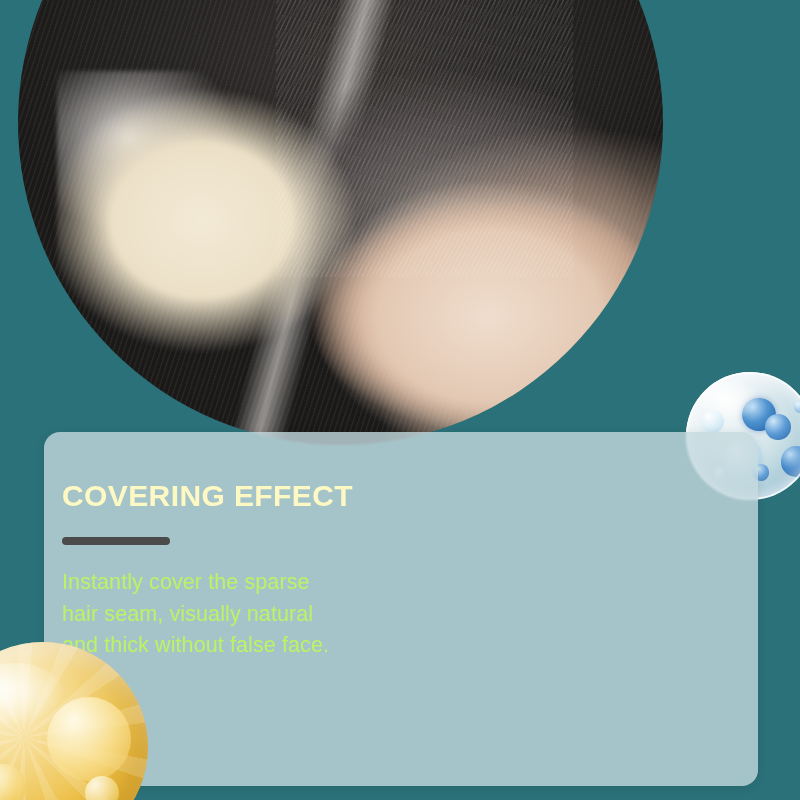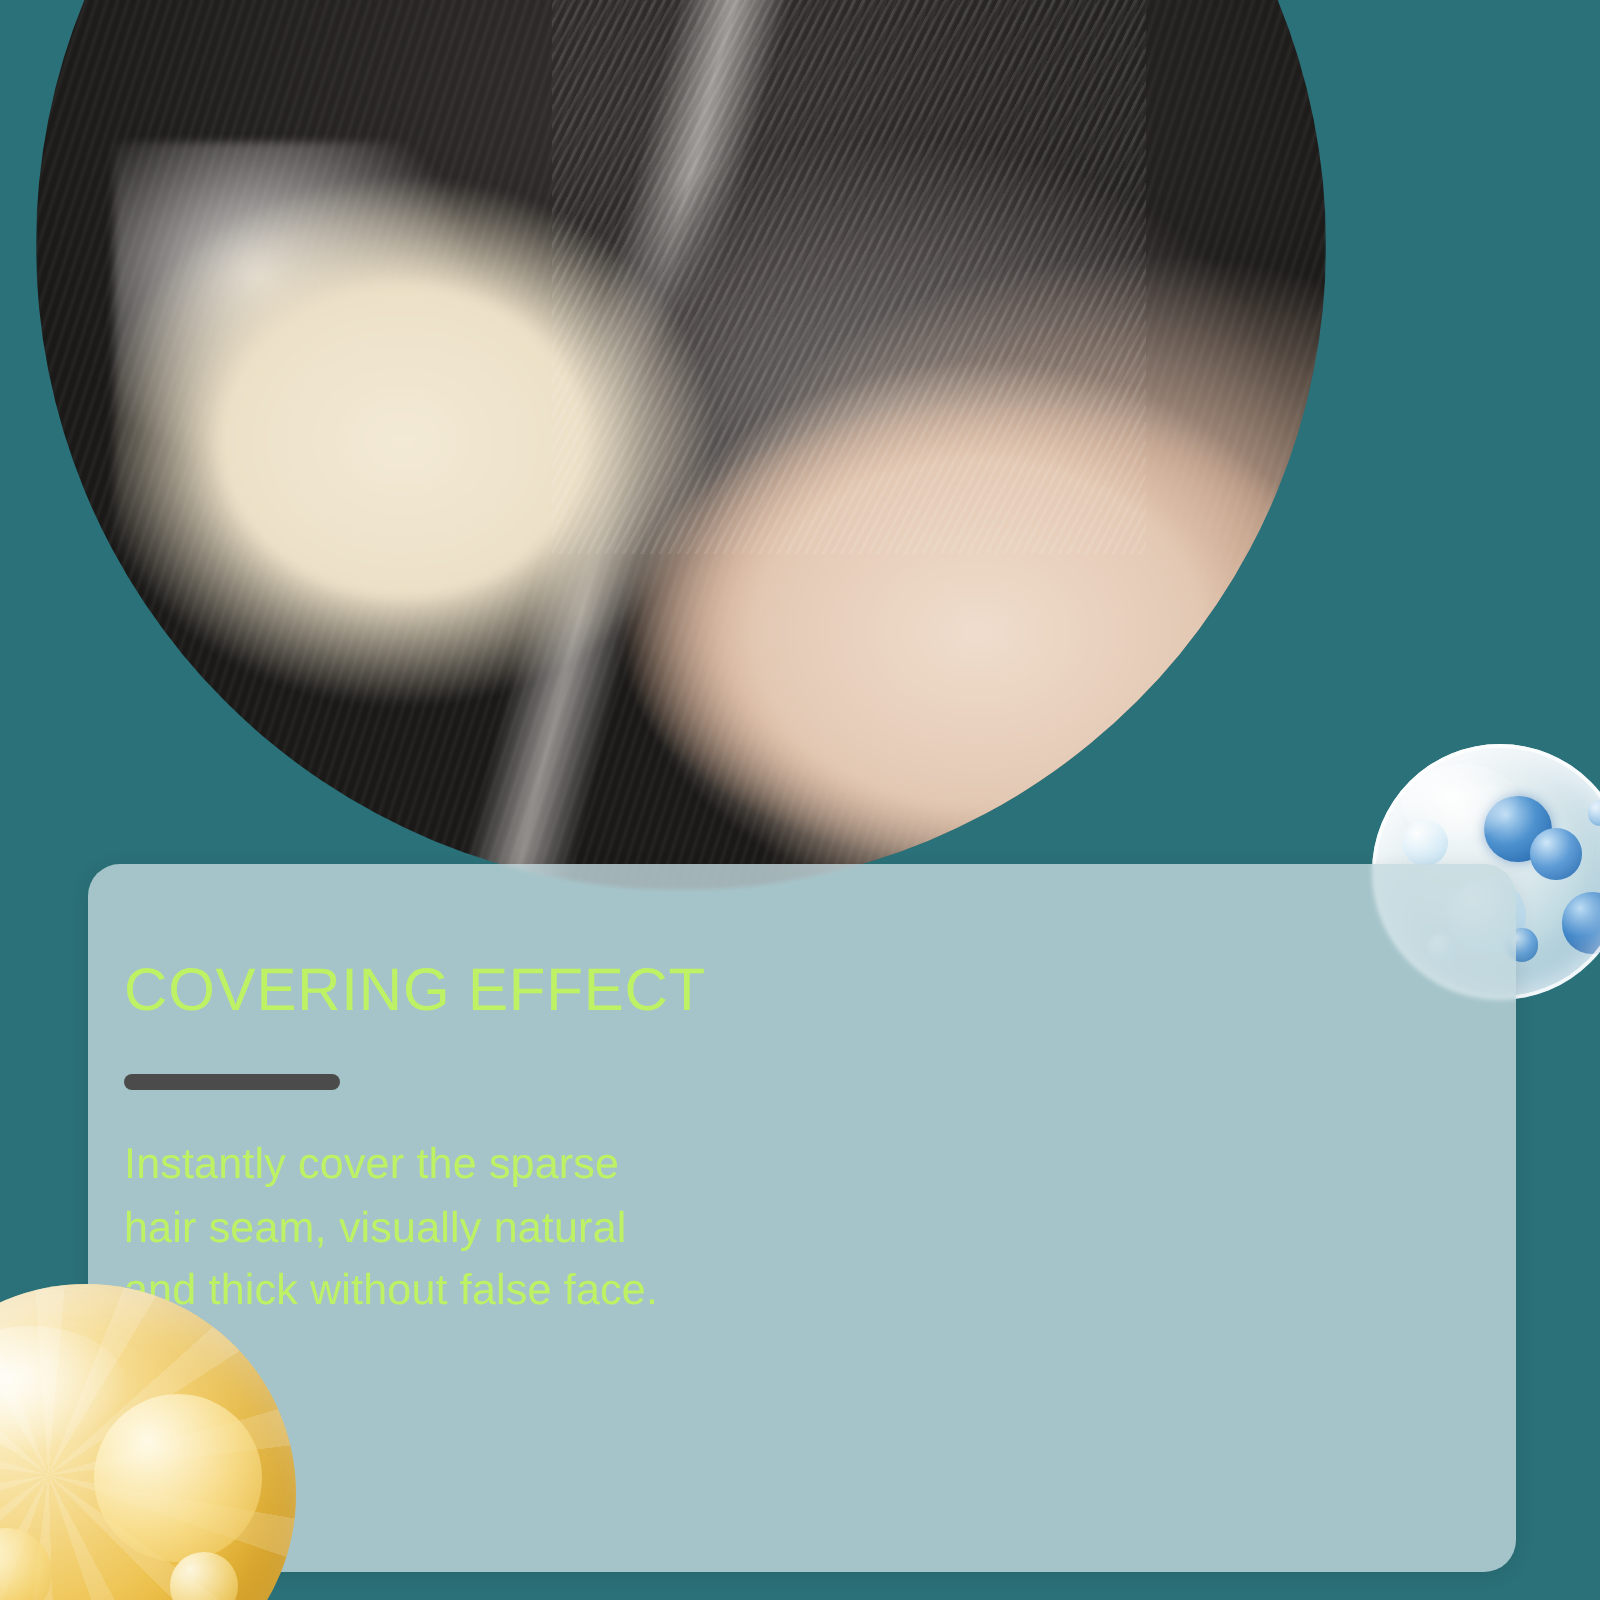--- a/index.html
+++ b/index.html
@@ -156,24 +156,24 @@
     border-radius:16px;
     background:rgba(196,218,222,0.80);
     box-shadow:0 2px 10px rgba(0,0,0,0.10);
     padding:46px 20px 0 18px;
     box-sizing:border-box;
     backdrop-filter:blur(1px);
   }
   .card-title{
     margin:0;
     font-size:30px;
-    font-weight:400;
+    font-weight:700;
     letter-spacing:0.4px;
     line-height:1.18;
-    color:#bef264;
+    color:#fef9c3;
     white-space:pre-line;
   }
   .card-rule{
     width:108px;height:8px;
     border-radius:5px;
     background:#4b4b4b;
     margin:24px 0 22px 0;
   }
   .card-body{
     margin:0;

